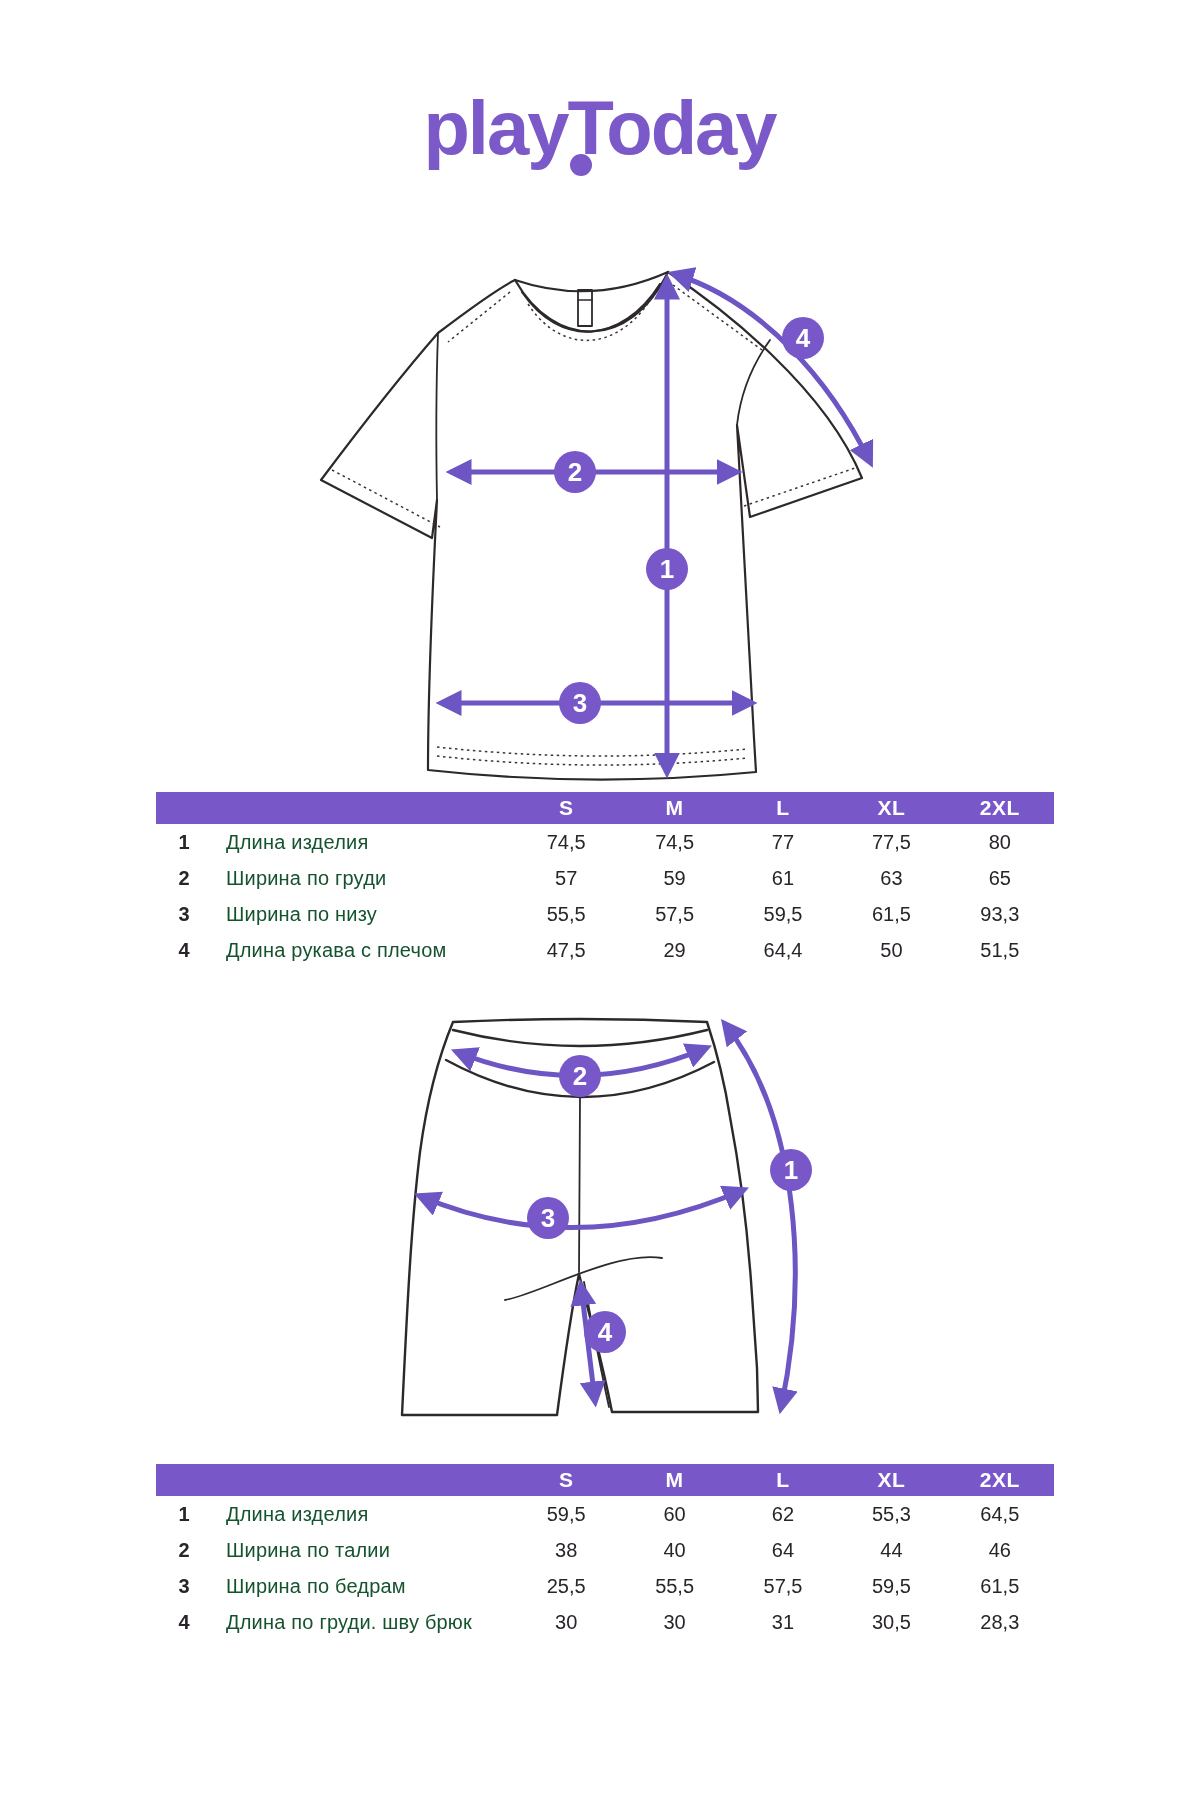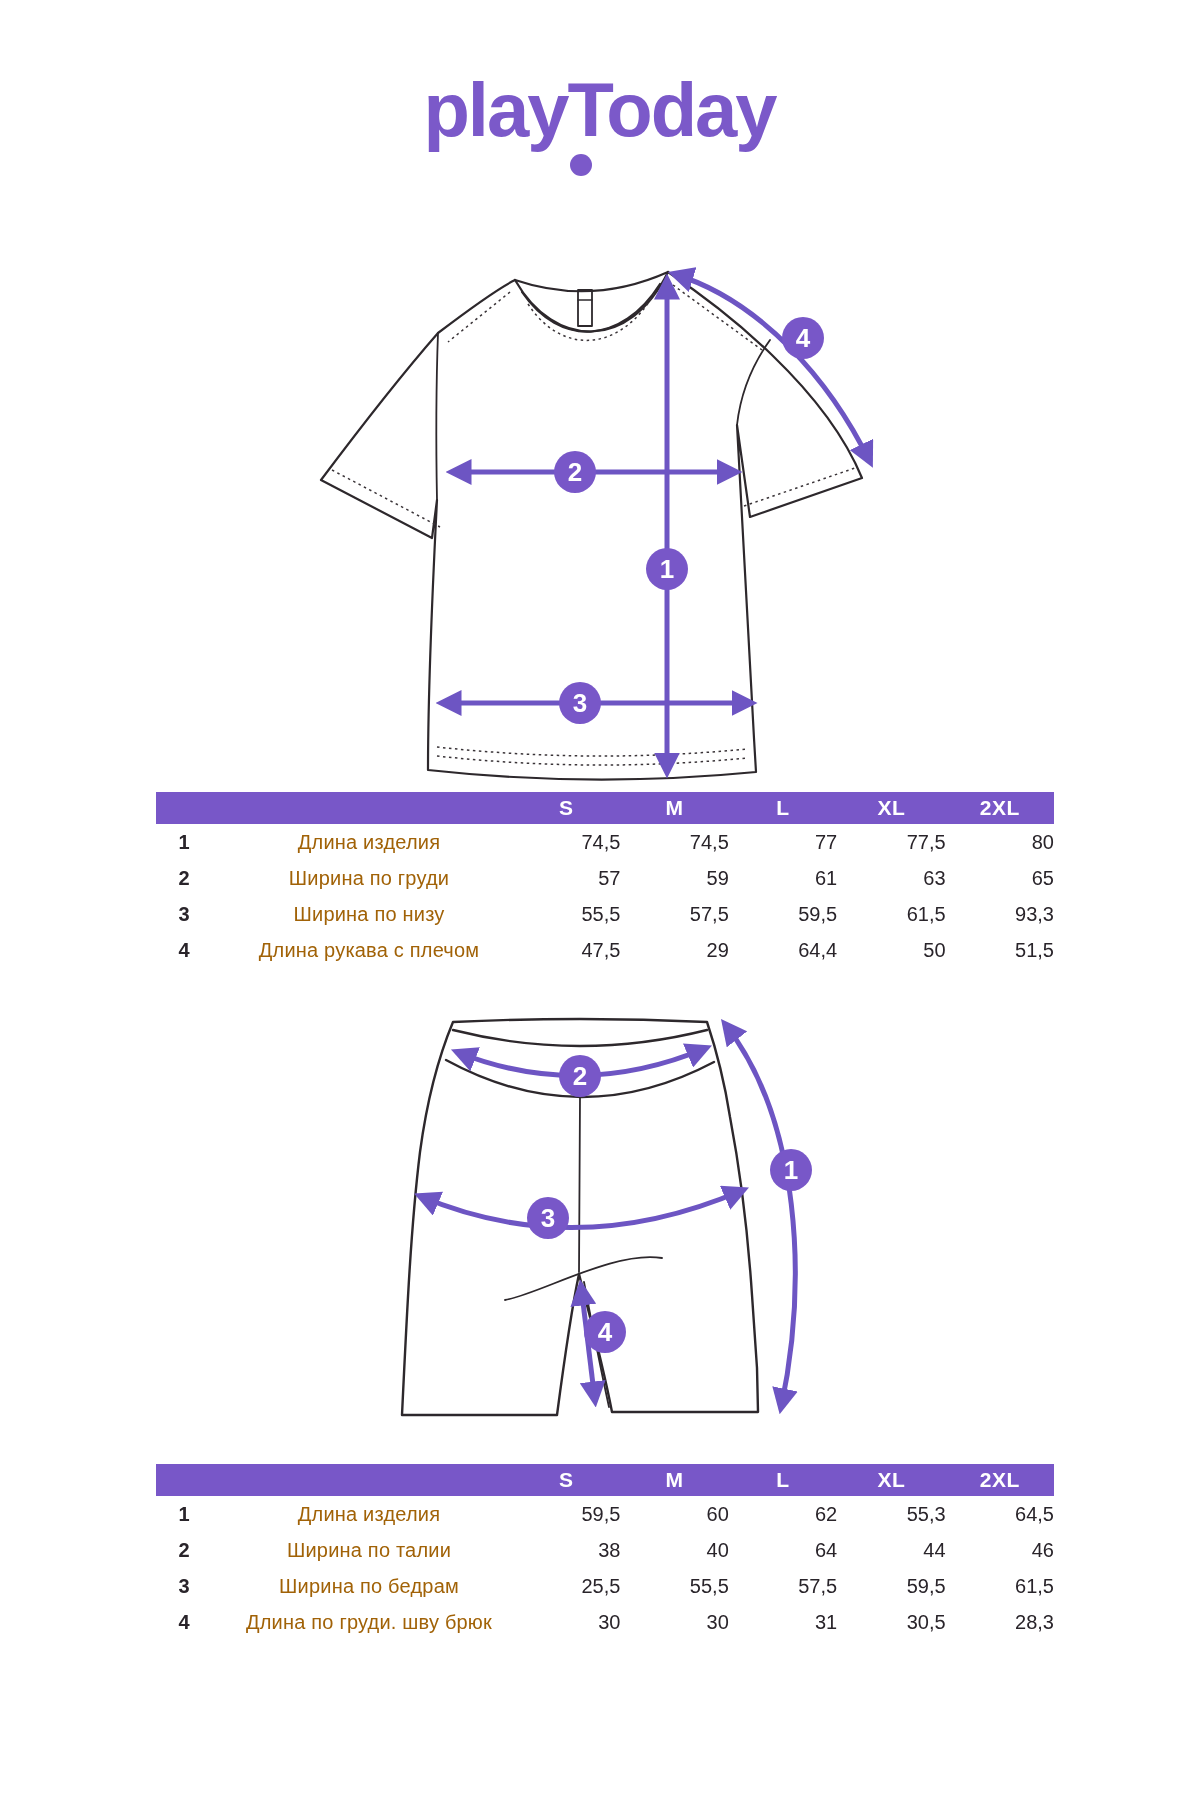--- a/index.html
+++ b/index.html
@@ -1,21 +1,21 @@
 <!DOCTYPE html>
 <html><head>
 <meta charset="utf-8">
 <style>
   html,body{margin:0;padding:0;}
   body{
     width:1199px;height:1800px;position:relative;background:#ffffff;
     font-family:"Liberation Sans",sans-serif;overflow:hidden;
   }
   
-  .logo-wrap{position:absolute;top:72px;left:0;width:100%;text-align:center;}
+  .logo-wrap{position:absolute;top:90px;left:0;width:100%;text-align:center;}
   .logo-text{
     font-size:76px;font-weight:bold;color:#7b59c9;letter-spacing:-2px;line-height:76px;
   }
   .logo-dot{
     position:absolute;left:570px;top:154px;width:22px;height:22px;border-radius:50%;
     background:#7b59c9;
   }
   
   svg.diagram{position:absolute;}
   svg.tee{left:270px;top:238px;width:620px;height:550px;}
@@ -34,22 +34,22 @@
   }
   .size-table .head span{
     color:#ffffff;font-weight:bold;font-size:21px;text-align:center;letter-spacing:0.5px;
   }
   .size-table .row{
     display:grid;grid-template-columns:56px 300px repeat(5,1fr);
     height:36px;align-items:center;
   }
   .size-table.t1 .row:first-of-type{margin-top:6px;}
   .size-table .num{text-align:center;font-weight:bold;font-size:20px;color:#29242a;}
-  .size-table .label{font-size:20px;color:#a16207;padding-left:14px;letter-spacing:0.2px;text-align:center;}
-  .size-table .val{text-align:right;font-size:20px;color:#29242a;}
+  .size-table .label{font-size:20px;color:#14532d;padding-left:14px;letter-spacing:0.2px;}
+  .size-table .val{text-align:center;font-size:20px;color:#29242a;}
 </style>
 </head>
 <body>
 
 <div class="logo-wrap">
   <span class="logo-text">playToday</span>
 </div>
 <div class="logo-dot"></div>
 
 <svg class="diagram tee" viewBox="0 0 620 550">

